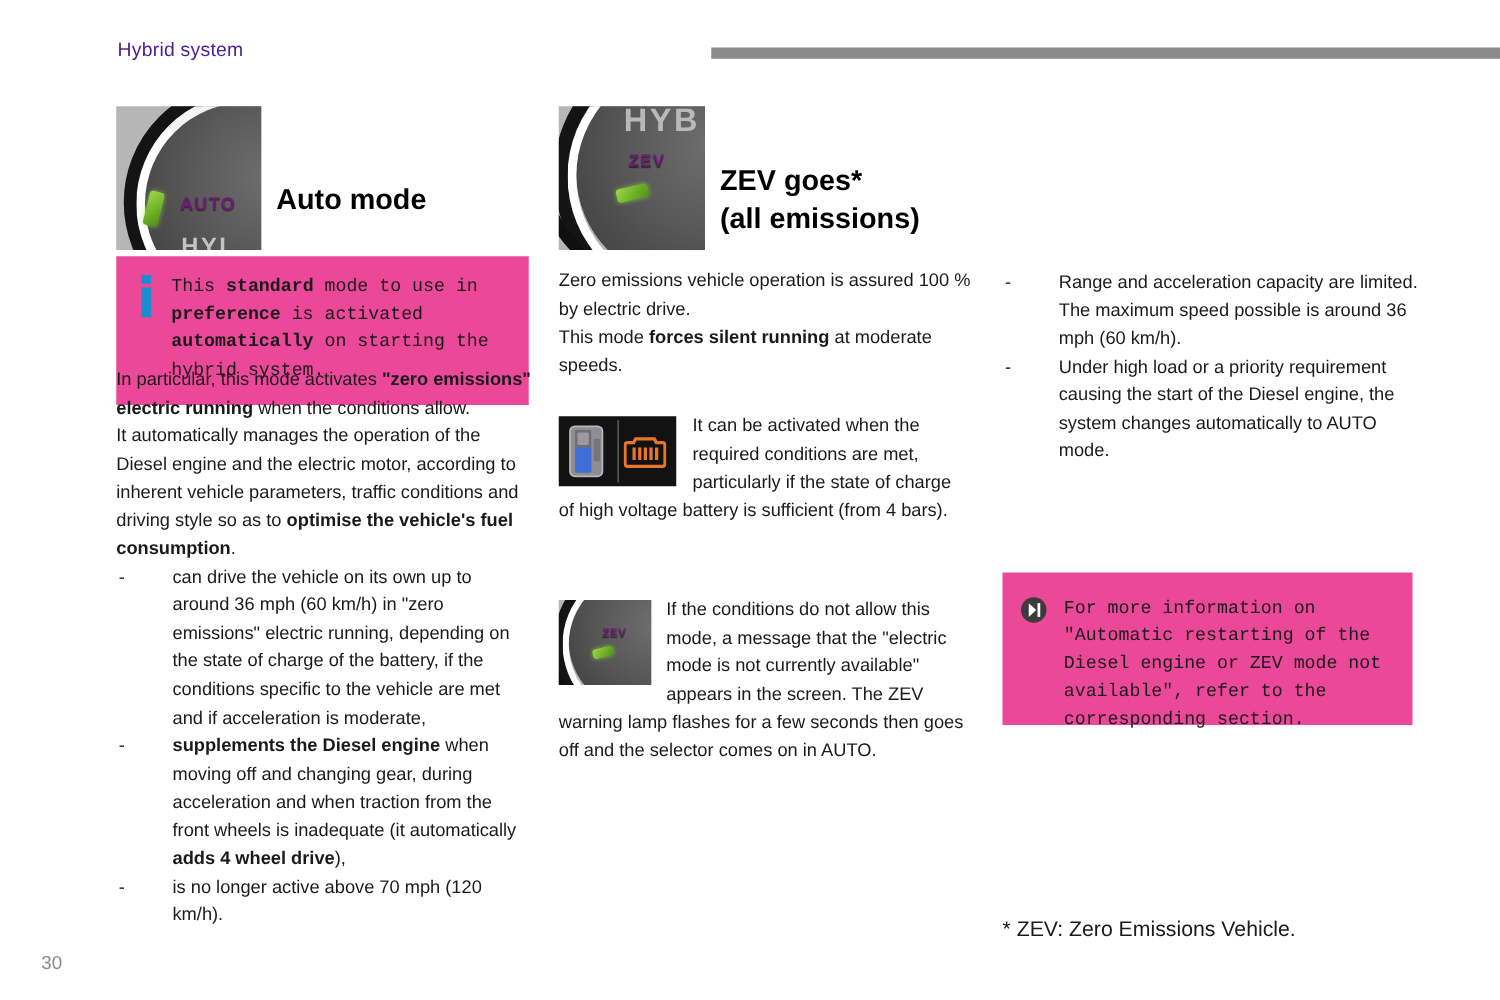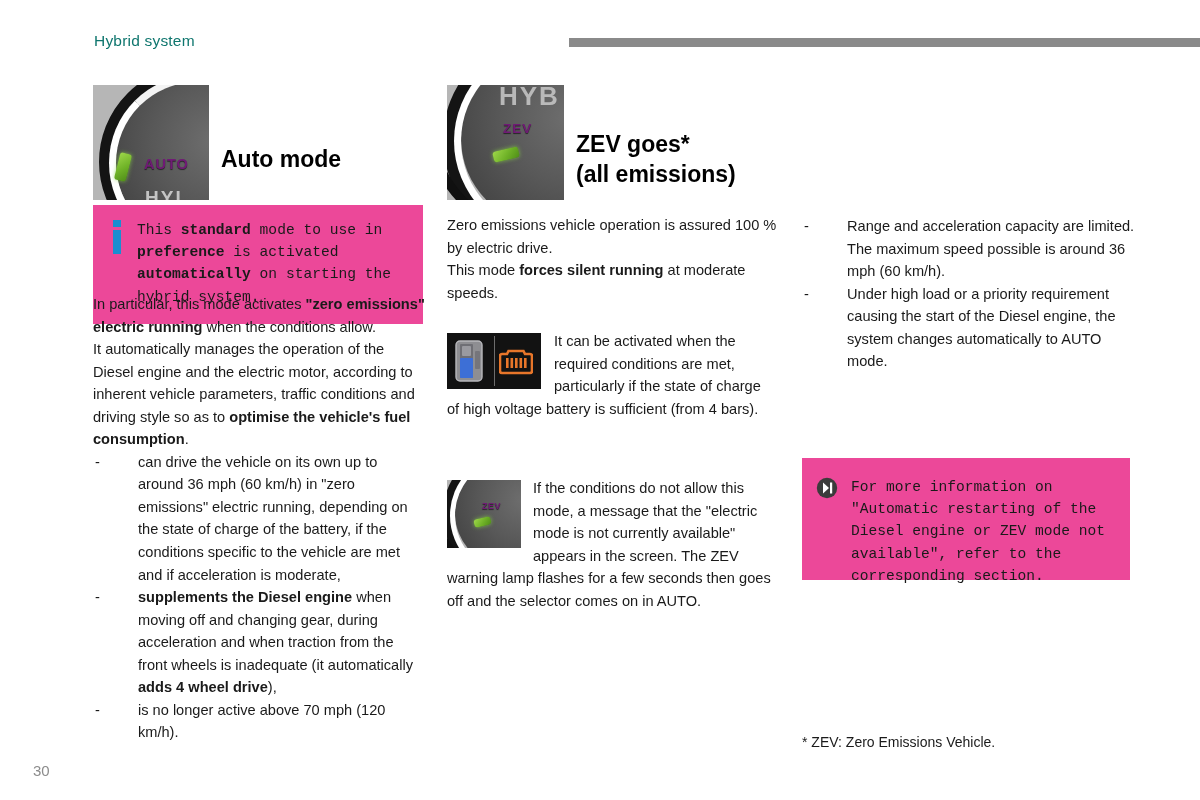--- a/index.html
+++ b/index.html
@@ -15,21 +15,21 @@
     font-family: "Liberation Sans", sans-serif;
     color: #1a1a1a;
   }
 
   
   .page-header {
     position: absolute;
     left: 94px;
     top: 32px;
     font-size: 15.5px;
-    color: #0f766e;
+    color: #4c1d95;
     letter-spacing: 0.2px;
   }
   .header-rule {
     position: absolute;
     left: 569px;
     top: 38px;
     width: 631px;
     height: 9px;
     background: #8a8a8a;
   }
@@ -245,21 +245,21 @@
     position: absolute;
     left: 0;
     top: 215px;
     width: 335px;
   }
   .footnote {
     position: absolute;
     left: 0;
     top: 734px;
     width: 335px;
-    font-size: 14px;
+    font-size: 17px;
     color: #1a1a1a;
   }
 
   
   .dash-list { margin: 0; padding: 0; list-style: none; }
   .dash-item {
     position: relative;
     padding-left: 45px;
     margin: 0;
   }

